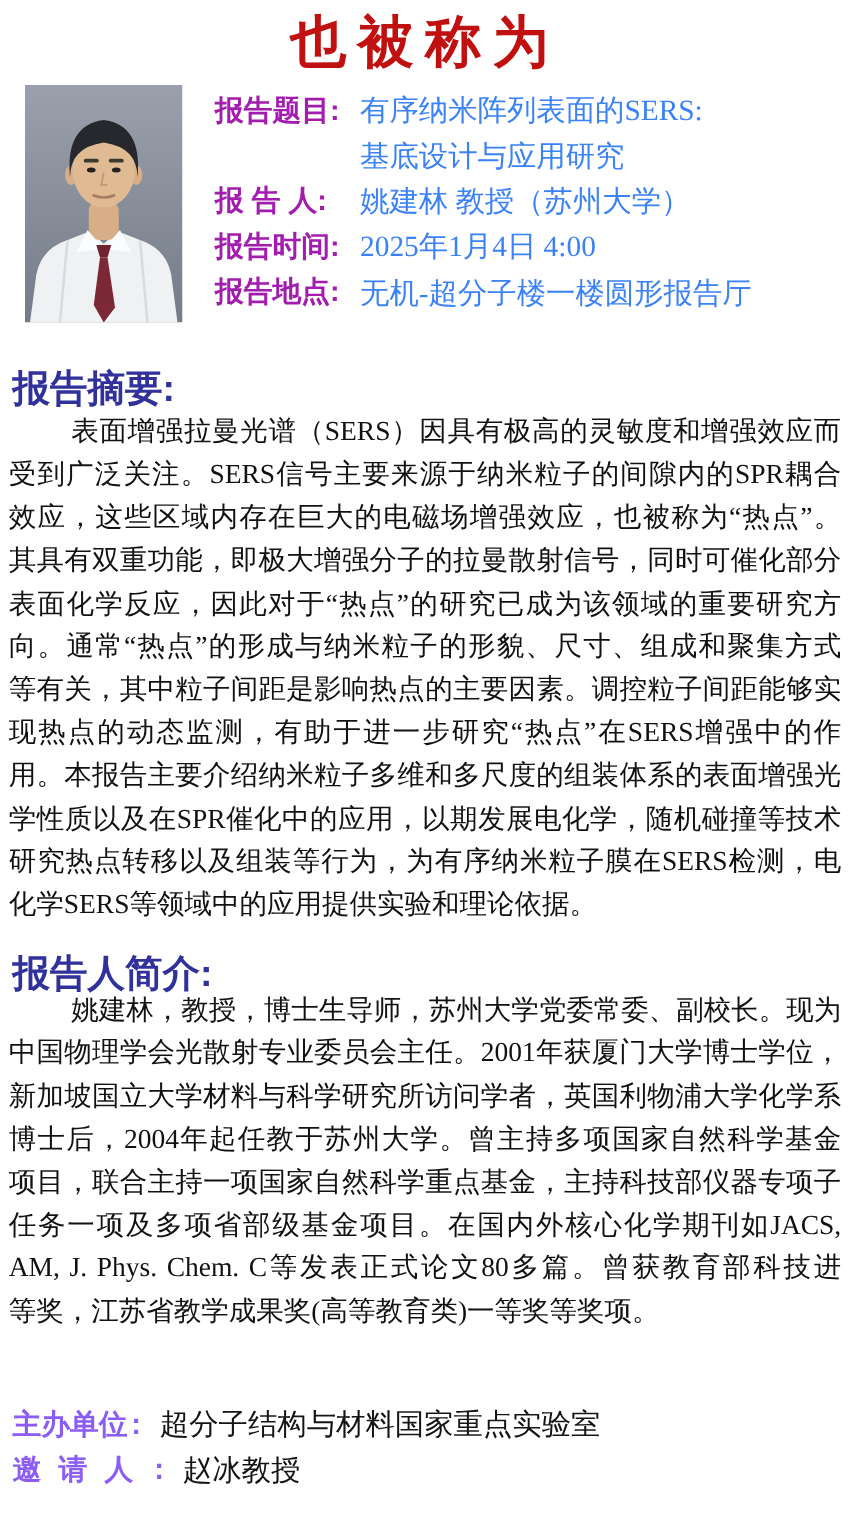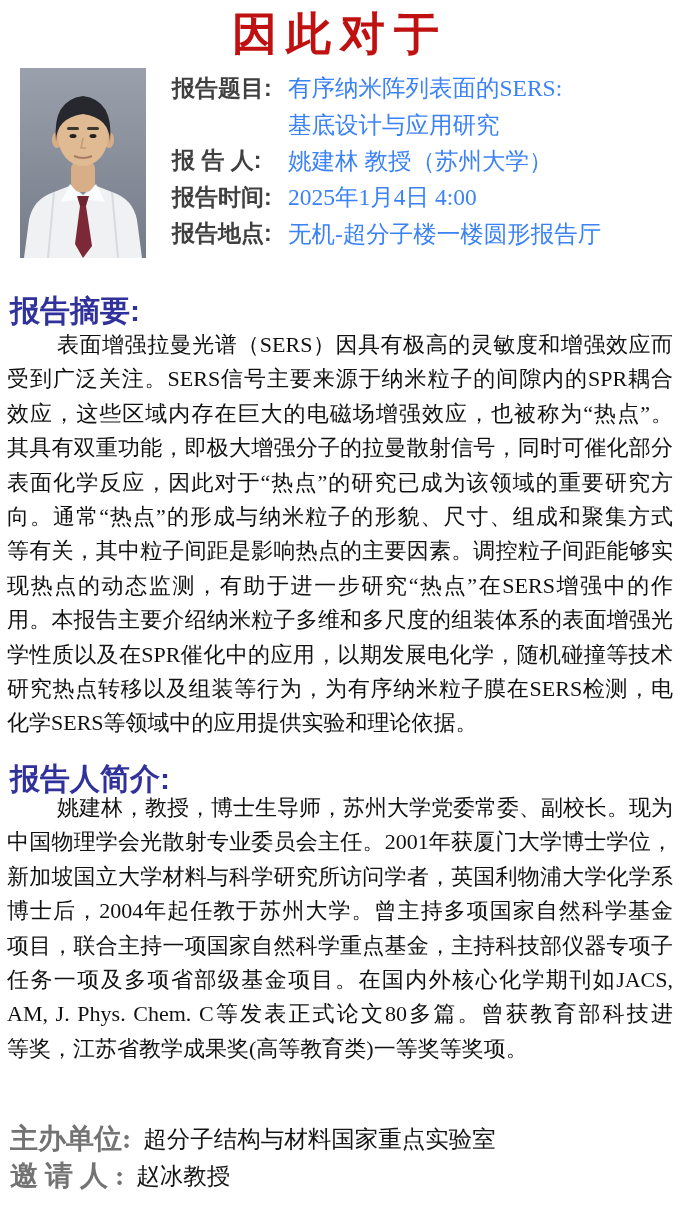--- a/index.html
+++ b/index.html
@@ -15,21 +15,21 @@
     font-family:"Liberation Serif","DejaVu Serif",serif;
   }
   .photo { position:absolute; left:20px; top:68px; width:126px; height:190px; }
   .photo svg { display:block; width:126px; height:190px; }
 
   .details { position:absolute; left:172px; top:70px; }
   .drow { display:flex; height:36.4px; align-items:center; }
   .dlabel {
     width:100px; flex:0 0 100px; white-space:pre;
     font-family:"Liberation Sans","DejaVu Sans",sans-serif;
-    font-weight:bold; font-size:23px; color:#404040;
+    font-weight:bold; font-size:23px; color:#a21caf;
   }
   .dvalue { margin-left:16px; white-space:pre; font-size:23.5px; color:#3b82f6; }
 
   .sec-h {
     position:absolute; left:10px;
     font-family:"Liberation Sans","DejaVu Sans",sans-serif;
     font-weight:bold; font-size:30px; color:#31319b;
   }
   .abstract-h { top:291px; }
   .bio-h { top:759px; }
@@ -41,31 +41,31 @@
     height:34.4px; line-height:34.4px;
     text-align:justify; text-align-last:justify;
   }
   .line.first { text-indent:50px; }
   .line.last { text-align-last:left; }
 
   .footer { position:absolute; left:10px; top:1121px; }
   .frow { display:flex; height:36.5px; align-items:center; }
   .flabel {
     min-width:97px; white-space:pre;
-    font-family:Liberation Serif, serif;
-    font-weight:bold; font-size:28px; color:#737373;
+    font-family:Liberation Mono, monospace;
+    font-weight:bold; font-size:23px; color:#8b5cf6;
   }
   .fvalue { margin-left:12px; white-space:pre; font-size:23.5px; color:#141414; }
 </style>
 </head>
 <body>
 
 <div class="page">
 
-  <h1 class="title">因此对于</h1>
+  <h1 class="title">也被称为</h1>
 
   <div class="photo">
     <svg viewBox="0 0 126 190" xmlns="http://www.w3.org/2000/svg">
       <defs>
         <linearGradient id="pbg" x1="0" y1="0" x2="0" y2="1">
           <stop offset="0" stop-color="#9aa1ac"></stop>
           <stop offset="1" stop-color="#757c89"></stop>
         </linearGradient>
       </defs>
       <rect width="126" height="190" fill="url(#pbg)"></rect>

